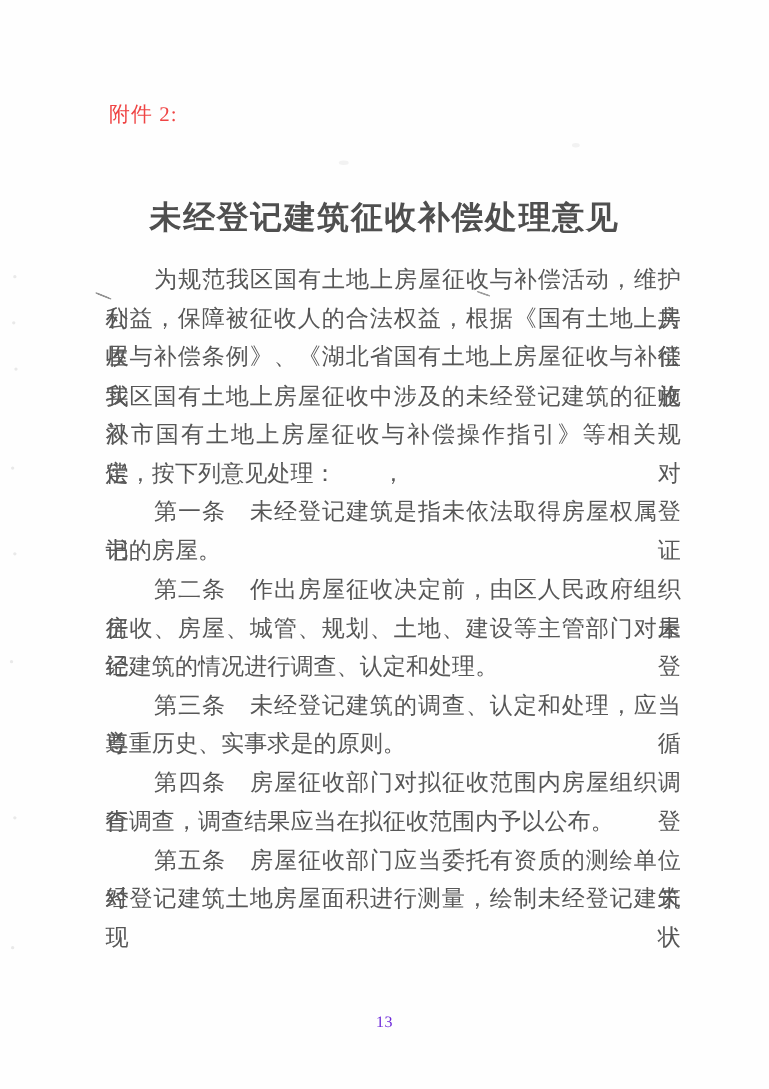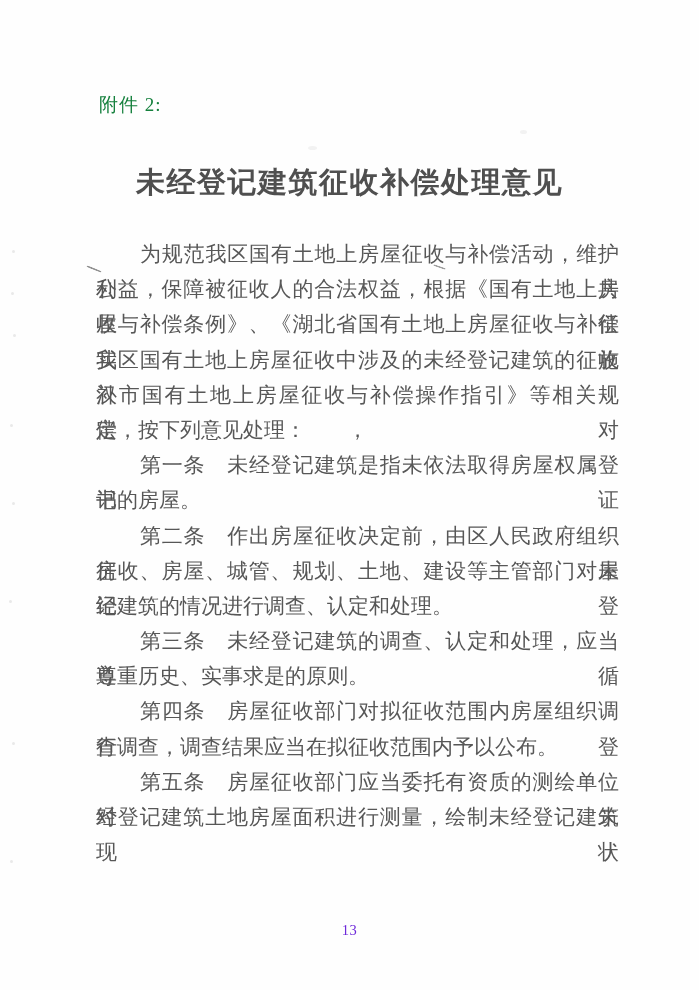--- a/index.html
+++ b/index.html
@@ -10,27 +10,27 @@
     background: #fefefe;
     overflow: hidden;
     font-family: "Liberation Serif", "DejaVu Serif", serif;
   }
   .attachment-label {
     position: absolute;
     left: 99px;
     top: 92px;
     font-size: 19px;
     line-height: 26px;
-    color: #15803d;
+    color: #ef4444;
     letter-spacing: 1px;
   }
   .doc-title {
     position: absolute;
     left: 0;
-    top: 162px;
+    top: 178px;
     width: 100%;
     margin: 0;
     text-align: center;
     font-family: "Liberation Sans", "DejaVu Sans", sans-serif;
     font-size: 29px;
     line-height: 40px;
     font-weight: 700;
     color: #4f4f4f;
     letter-spacing: 1.5px;
   }

